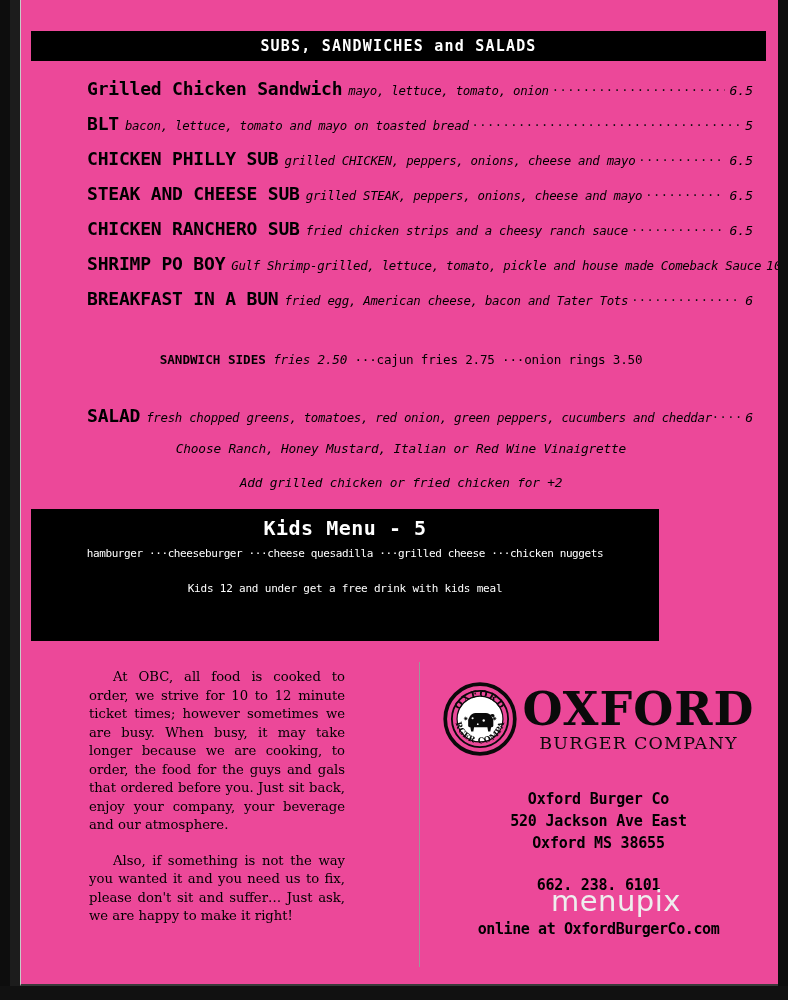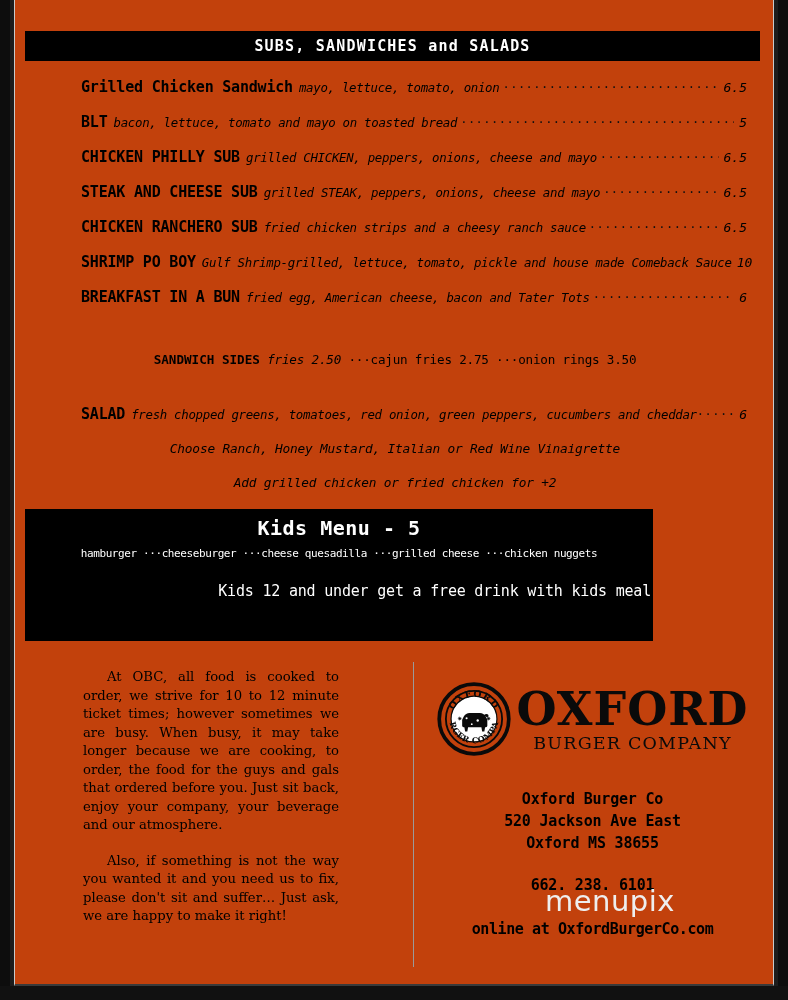--- a/index.html
+++ b/index.html
@@ -17,25 +17,25 @@
   
   .page-frame {
     position: relative;
     width: 788px;
     height: 1000px;
     background: #1c1c1c;
     box-sizing: border-box;
   }
   .page-sheet {
     position: absolute;
-    left: 14px;
+    left: 20px;
     top: 0px;
     width: 760px;
     height: 986px;
-    background: #c2410c;
+    background: #ec4899;
     box-sizing: border-box;
     border-left: 1px solid #c9c9c9;
     border-right: 1px solid #c9c9c9;
     border-bottom: 2px solid #3a3a3a;
     overflow: hidden;
   }
   .edge-left {
     position: absolute;
     left: 0; top: 0;
     width: 10px; height: 1000px;
@@ -86,21 +86,21 @@
     align-items: baseline;
     padding: 0 0 0 56px;
     height: 35px;
     white-space: nowrap;
     font-size: 13px;
     color: #000;
   }
   .nm {
     font-family: "DejaVu Sans Mono", monospace;
     font-weight: bold;
-    font-size: 15px;
+    font-size: 18px;
     letter-spacing: -0.2px;
     flex: 0 0 auto;
   }
   .ds {
     font-family: "DejaVu Sans Mono", monospace;
     font-style: italic;
     font-size: 12.4px;
     letter-spacing: -0.3px;
     margin-left: 6px;
     flex: 0 0 auto;
@@ -191,23 +191,23 @@
     margin-top: 7px;
   }
   .kids-line2 {
     text-align: center;
     font-family: "DejaVu Sans Mono", monospace;
     font-size: 14.5px;
     letter-spacing: -0.2px;
     margin-top: 4px;
   }
   .kids-footer {
-    text-align: right;
-    font-family: "DejaVu Sans Mono", monospace;
-    font-size: 15px;
+    text-align: center;
+    font-family: "DejaVu Sans Mono", monospace;
+    font-size: 11px;
     letter-spacing: -0.2px;
     margin-top: 22px;
   }
 
   
   .bottom {
     position: absolute;
     left: 10px;
     top: 652px;
     width: 735px;

